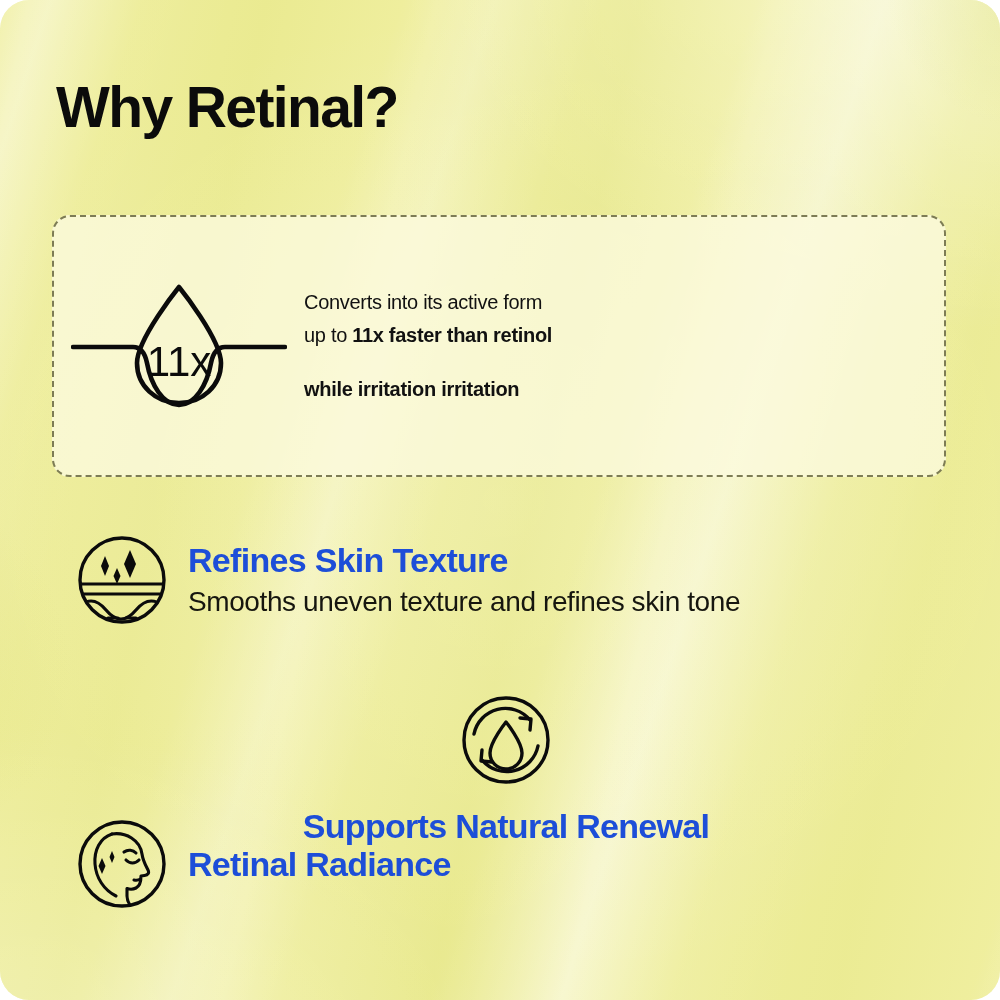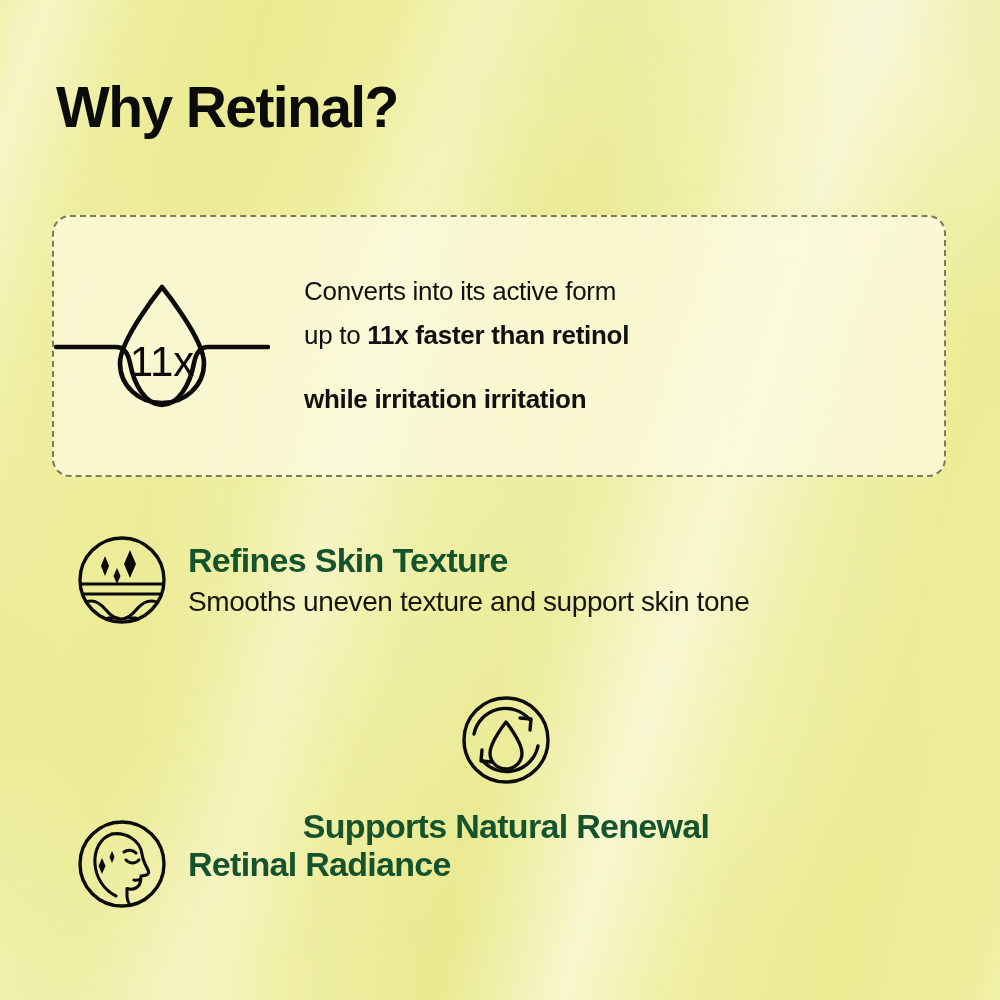--- a/index.html
+++ b/index.html
@@ -8,20 +8,21 @@
   html, body {
     width:1000px; height:1000px;
     font-family:"Liberation Sans", sans-serif;
   }
 
   #canvas {
     position:relative;
     width:1000px; height:1000px;
     overflow:hidden;
     background:#f0efa0;
+    border-radius:29px;
   }
 
   
   .tex {
     position:absolute; inset:-20%;
     pointer-events:none;
   }
   .tex.t1 {
     background:
       linear-gradient(108deg,
@@ -88,27 +89,27 @@
     width:894px; height:262px;
     border:2px dashed #7d7c55;
     border-radius:18px;
     background:rgba(251,250,221,0.80);
     display:flex;
     align-items:center;
   }
   .callout-icon {
     width:250px;
     display:flex;
-    justify-content:flex-start;
+    justify-content:center;
     align-items:center;
     flex:0 0 250px;
   }
   .callout-text {
     color:#111;
-    font-size:26px;
+    font-size:20px;
     line-height:1.68;
     letter-spacing:-0.3px;
     padding-right:20px;
   }
   .callout-text .b { font-weight:bold;margin-top:20px; }
 
   
   .feature {
     position:absolute;
     left:56px;
@@ -123,21 +124,21 @@
   .feature-icon {
     flex:0 0 132px;
     display:flex;
     justify-content:center;
     align-items:center;
   }
   .feature-body { flex:1; }
   .feature-title {
     font-size:34px;
     font-weight:bold;
-    color:#14532d;
+    color:#1d4ed8;
     letter-spacing:-0.7px;
     line-height:1.18;
   }
   .feature-sub {
     font-size:28px;
     color:#16160f;
     letter-spacing:-0.4px;
     line-height:1.3;
     margin-top:4px;
   }
@@ -204,21 +205,21 @@
           </g>
           <g fill="#0b0b0b">
             <path d="M31 24 L35 34 L31 44 L27 34 Z"></path>
             <path d="M56 18 L62 32 L56 46 L50 32 Z"></path>
             <path d="M43 36 L46.5 44 L43 52 L39.5 44 Z"></path>
           </g>
         </svg>
       </div>
       <div class="feature-body">
         <div class="feature-title">Refines Skin Texture</div>
-        <div class="feature-sub">Smooths uneven texture and support skin tone</div>
+        <div class="feature-sub">Smooths uneven texture and refines skin tone</div>
       </div>
     </div>
 
     <div class="feature f1">
       <div class="feature-icon">
         <svg width="96" height="96" viewBox="0 0 96 96">
           <circle cx="48" cy="48" r="42" fill="none" stroke="#0b0b0b" stroke-width="3.4"></circle>
           <g fill="none" stroke="#0b0b0b" stroke-width="3.4" stroke-linecap="round" stroke-linejoin="round">
 
             <path d="M16 42 A32 32 0 0 1 72 28"></path>

